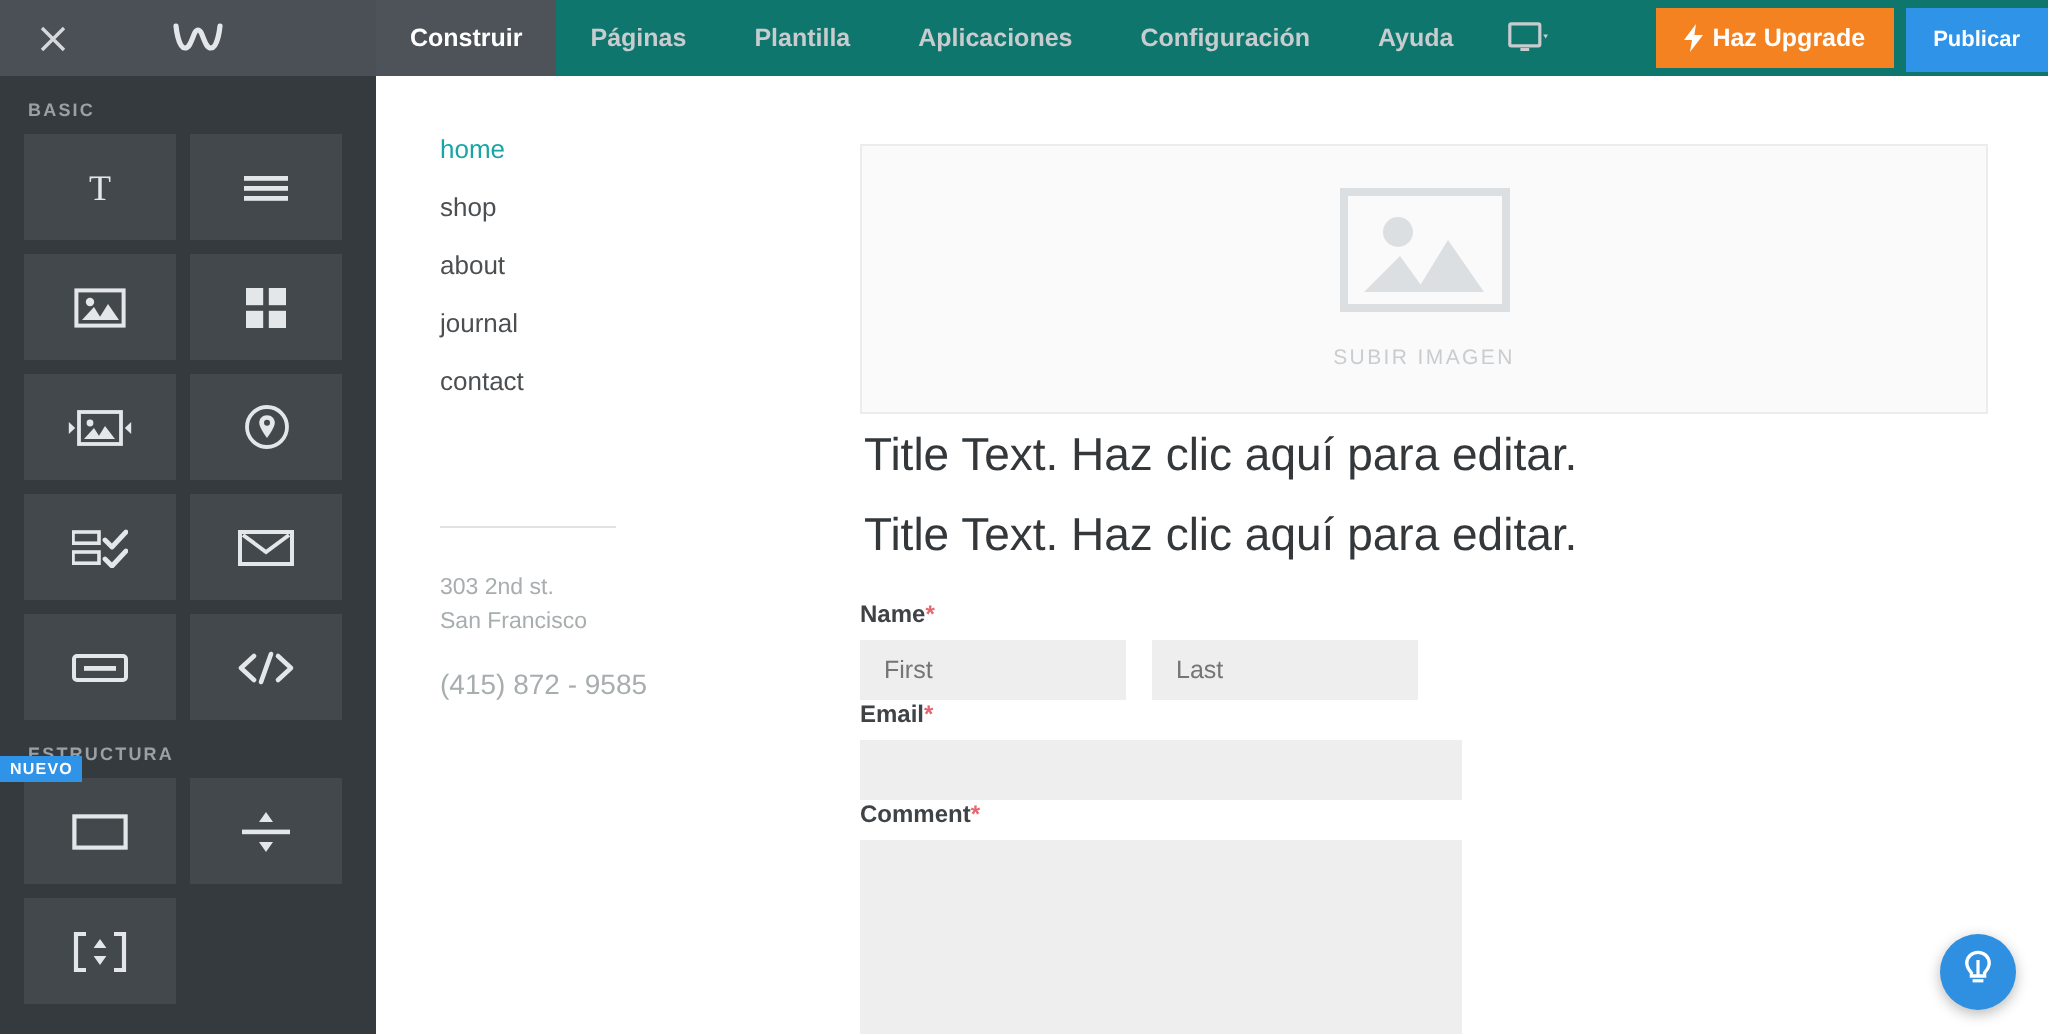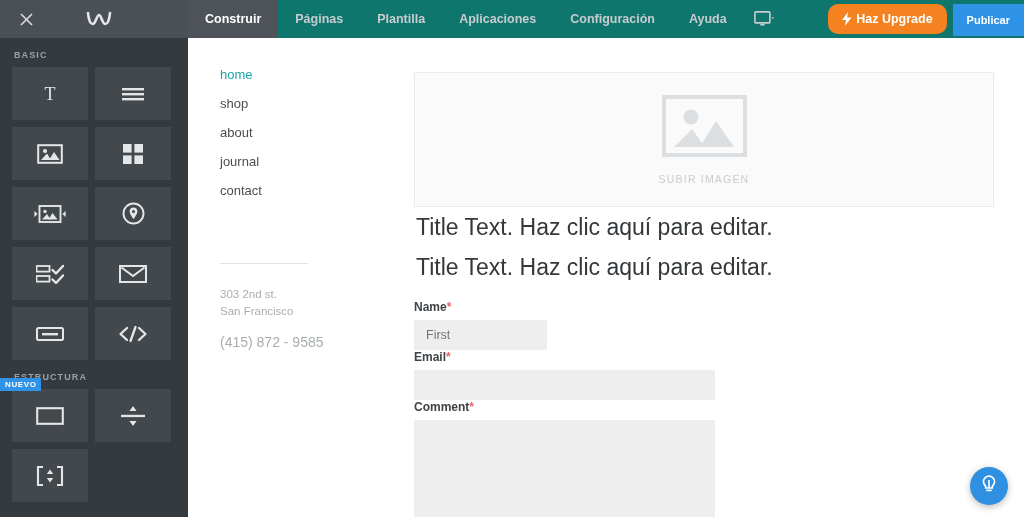--- a/index.html
+++ b/index.html
@@ -59,21 +59,21 @@
     white-space:nowrap;
   }
   .navtab.active{background:#4d5358;color:#ffffff;}
   .nav-device{
     display:flex;align-items:center;padding:0 10px;cursor:pointer;color:#c8ccce;
   }
   .nav-spacer{flex:1;}
   .btn-upgrade{
     display:flex;align-items:center;gap:4px;
     background:#f58220;color:#fff;font-size:12.5px;font-weight:bold;
-    padding:0 14px;margin:4px 0 4px 0;cursor:pointer;white-space:nowrap;border-radius:10px;
+    padding:0 14px;margin:4px 0 4px 0;cursor:pointer;white-space:nowrap;
   }
   .btn-publish{
     display:flex;align-items:center;
     background:#2f93e8;color:#fff;font-size:11px;font-weight:bold;
     padding:16px 14px;margin:4px 0 4px 6px;cursor:pointer;white-space:nowrap;
     overflow:hidden;
   }
 
   
   .canvas{
@@ -101,21 +101,21 @@
   }
   .site-addr{
     padding:22px 0 0 32px;color:#a8adb0;font-size:11.5px;line-height:17px;
   }
   .site-phone{
     padding:14px 0 0 32px;color:#a8adb0;font-size:14px;
   }
 
   
   .site-main{
-    position:absolute;left:226px;top:0;right:0;height:479px;
+    position:absolute;left:242px;top:0;right:0;height:479px;
   }
   .img-drop{
     margin:34px 30px 0 0;height:133px;background:#fafafa;
     border:1px solid #ececec;
     display:flex;flex-direction:column;align-items:center;justify-content:center;
     cursor:pointer;
   }
   .img-drop .ph-icon{margin-bottom:12px;}
   .img-drop .ph-label{
     color:#c9cdd0;font-size:10.5px;letter-spacing:1.2px;
@@ -337,20 +337,21 @@
 
       <div class="title-line">Title Text. Haz clic aquí para editar.</div>
       <div class="title-line">Title Text. Haz clic aquí para editar.</div>
 
       <div class="form">
         <div class="f-label">
           <span>Name</span><span class="f-req">*</span>
         </div>
         <div class="f-row">
           <input class="f-in half" placeholder="First" style="">
+          <input class="f-in half" placeholder="Last" style="">
         </div>
 
         <div class="f-label">
           <span>Email</span><span class="f-req">*</span>
         </div>
         <div class="f-row">
           <input class="f-in full" placeholder="" style="">
         </div>
 
         <div class="f-label">

